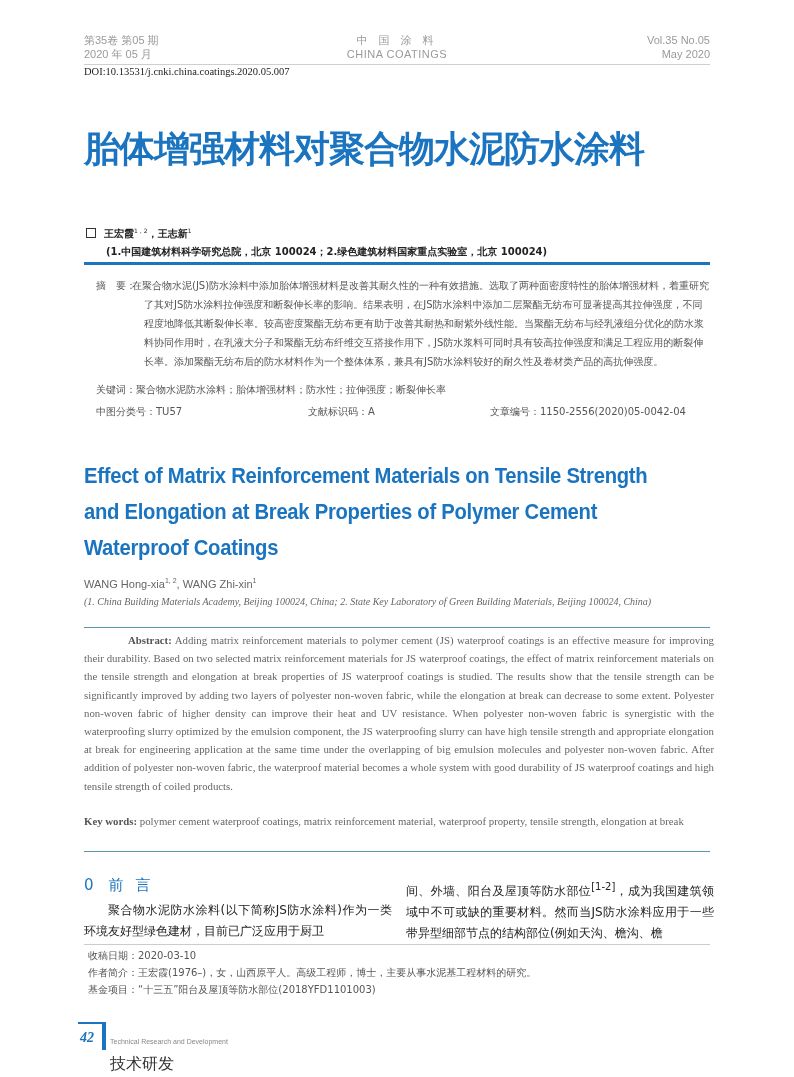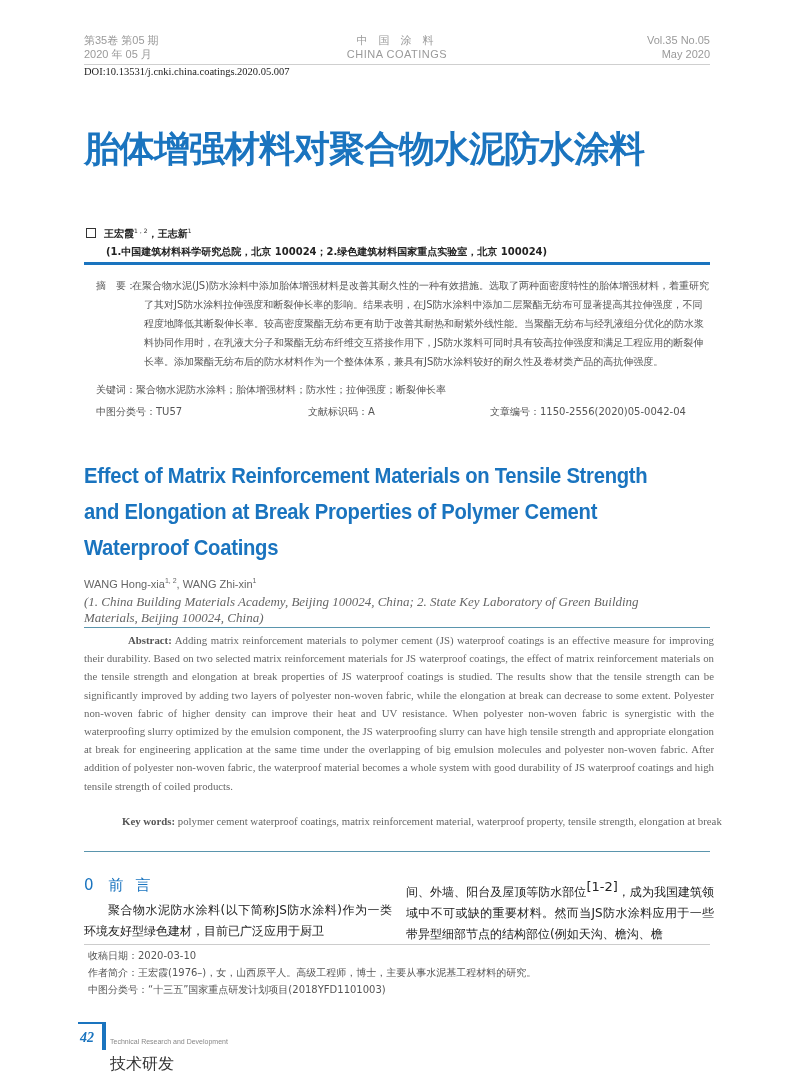--- a/index.html
+++ b/index.html
@@ -25,36 +25,36 @@
   .abs-cn .lbl { position: absolute; left: 0; top: 0; }
   .abs-cn .body { margin-left: 36px; text-indent: -12px; padding-left: 12px; }
   .kw-cn { left: 96px; top: 383px; font-size: 10px; color: #555; }
   .meta-row { left: 96px; top: 405px; width: 614px; font-size: 10px; color: #555; }
   .meta-row span { position: absolute; top: 0; white-space: nowrap; }
 
   .en-title { left: 84px; top: 458px; width: 640px; font-family: "Liberation Sans", sans-serif; font-weight: bold; color: #1a74bf; font-size: 22px; line-height: 36px; letter-spacing: -0.3px; transform: scaleX(0.92); transform-origin: left top; width: 700px; }
 
   .authors-en { left: 84px; top: 577px; font-family: "Liberation Sans", sans-serif; font-size: 11px; color: #666; }
   .authors-en sup { font-size: 7px; }
-  .affil-en { left: 84px; top: 594px; width: 600px; font-family: "Liberation Serif", serif; font-style: italic; font-size: 13px; line-height: 16px; color: #666; }
+  .affil-en { left: 84px; top: 594px; width: 600px; font-family: "Liberation Serif", serif; font-style: italic; font-size: 10px; line-height: 16px; color: #666; }
   .rule-teal { left: 84px; right: 84px; height: 1px; background: #5a95ad; }
 
   .abs-en { left: 84px; top: 631px; width: 630px; font-family: "Liberation Serif", serif; font-size: 10.8px; line-height: 18.2px; color: #666; text-align: justify; }
   .abs-en b { color: #555; margin-left: 44px; }
-  .kw-en { left: 84px; top: 812px; width: 630px; font-family: "Liberation Serif", serif; font-size: 10.8px; line-height: 18.2px; color: #666; text-align: justify; margin-left: 38px; }
+  .kw-en { left: 84px; top: 812px; width: 630px; font-family: "Liberation Serif", serif; font-size: 10.8px; line-height: 18.2px; color: #666; text-align: justify; }
   .kw-en b { color: #555; }
 
   .sec-head { left: 84px; top: 876px; font-size: 15px; color: #1a74bf; letter-spacing: 1px; }
   .sec-head .n { margin-right: 14px; }
   .sec-head .t { letter-spacing: 12px; }
   .col { font-size: 12px; line-height: 21px; color: #222; width: 308px; text-align: justify; }
   .col-left { left: 84px; top: 900px; }
   .col-left .p { text-indent: 24px; }
   .col-right { left: 406px; top: 876px; }
-  .col-right sup { font-size: 13px; }
+  .col-right sup { font-size: 10px; }
   .rule-gray { left: 84px; right: 84px; top: 944px; height: 1px; background: #cccccc; }
 
   .foot { left: 88px; font-size: 10px; color: #555; }
 
   .pg-box { left: 78px; top: 1022px; width: 24px; height: 26px; border-top: 2px solid #1a74bf; border-right: 4px solid #1a74bf; }
   .pg-num { left: 80px; top: 1030px; font-family: "Liberation Serif", serif; font-style: italic; font-weight: bold; color: #1a74bf; font-size: 14px; }
   .pg-sec-cn { left: 110px; top: 1054px; font-size: 16px; color: #333; }
   .pg-sec-en { left: 110px; top: 1038px; font-family: "Liberation Sans", sans-serif; font-size: 7px; color: #888; }
 </style>
 </head>
@@ -124,18 +124,18 @@
 <div class="abs col col-left">
   <div class="p">聚合物水泥防水涂料(以下简称JS防水涂料)作为一类环境友好型绿色建材，目前已广泛应用于厨卫</div>
 </div>
 <div class="abs col col-right">
   <span>间、外墙、阳台及屋顶等防水部位</span><sup>[1-2]</sup><span>，成为我国建筑领域中不可或缺的重要材料。然而当JS防水涂料应用于一些带异型细部节点的结构部位(例如天沟、檐沟、檐</span>
 </div>
 <div class="abs rule-gray"></div>
 
 <div class="abs foot" style="top:949px">收稿日期：2020-03-10</div>
 <div class="abs foot" style="top:966px">作者简介：王宏霞(1976–)，女，山西原平人。高级工程师，博士，主要从事水泥基工程材料的研究。</div>
-<div class="abs foot" style="top:983px">中图分类号：“十三五”国家重点研发计划项目(2018YFD1101003)</div>
+<div class="abs foot" style="top:983px">基金项目：“十三五”阳台及屋顶等防水部位(2018YFD1101003)</div>
 
 <div class="abs pg-box"></div>
 <div class="abs pg-num">42</div>
 <div class="abs pg-sec-cn">技术研发</div>
 <div class="abs pg-sec-en">Technical Research and Development</div>
 
 </body></html>

